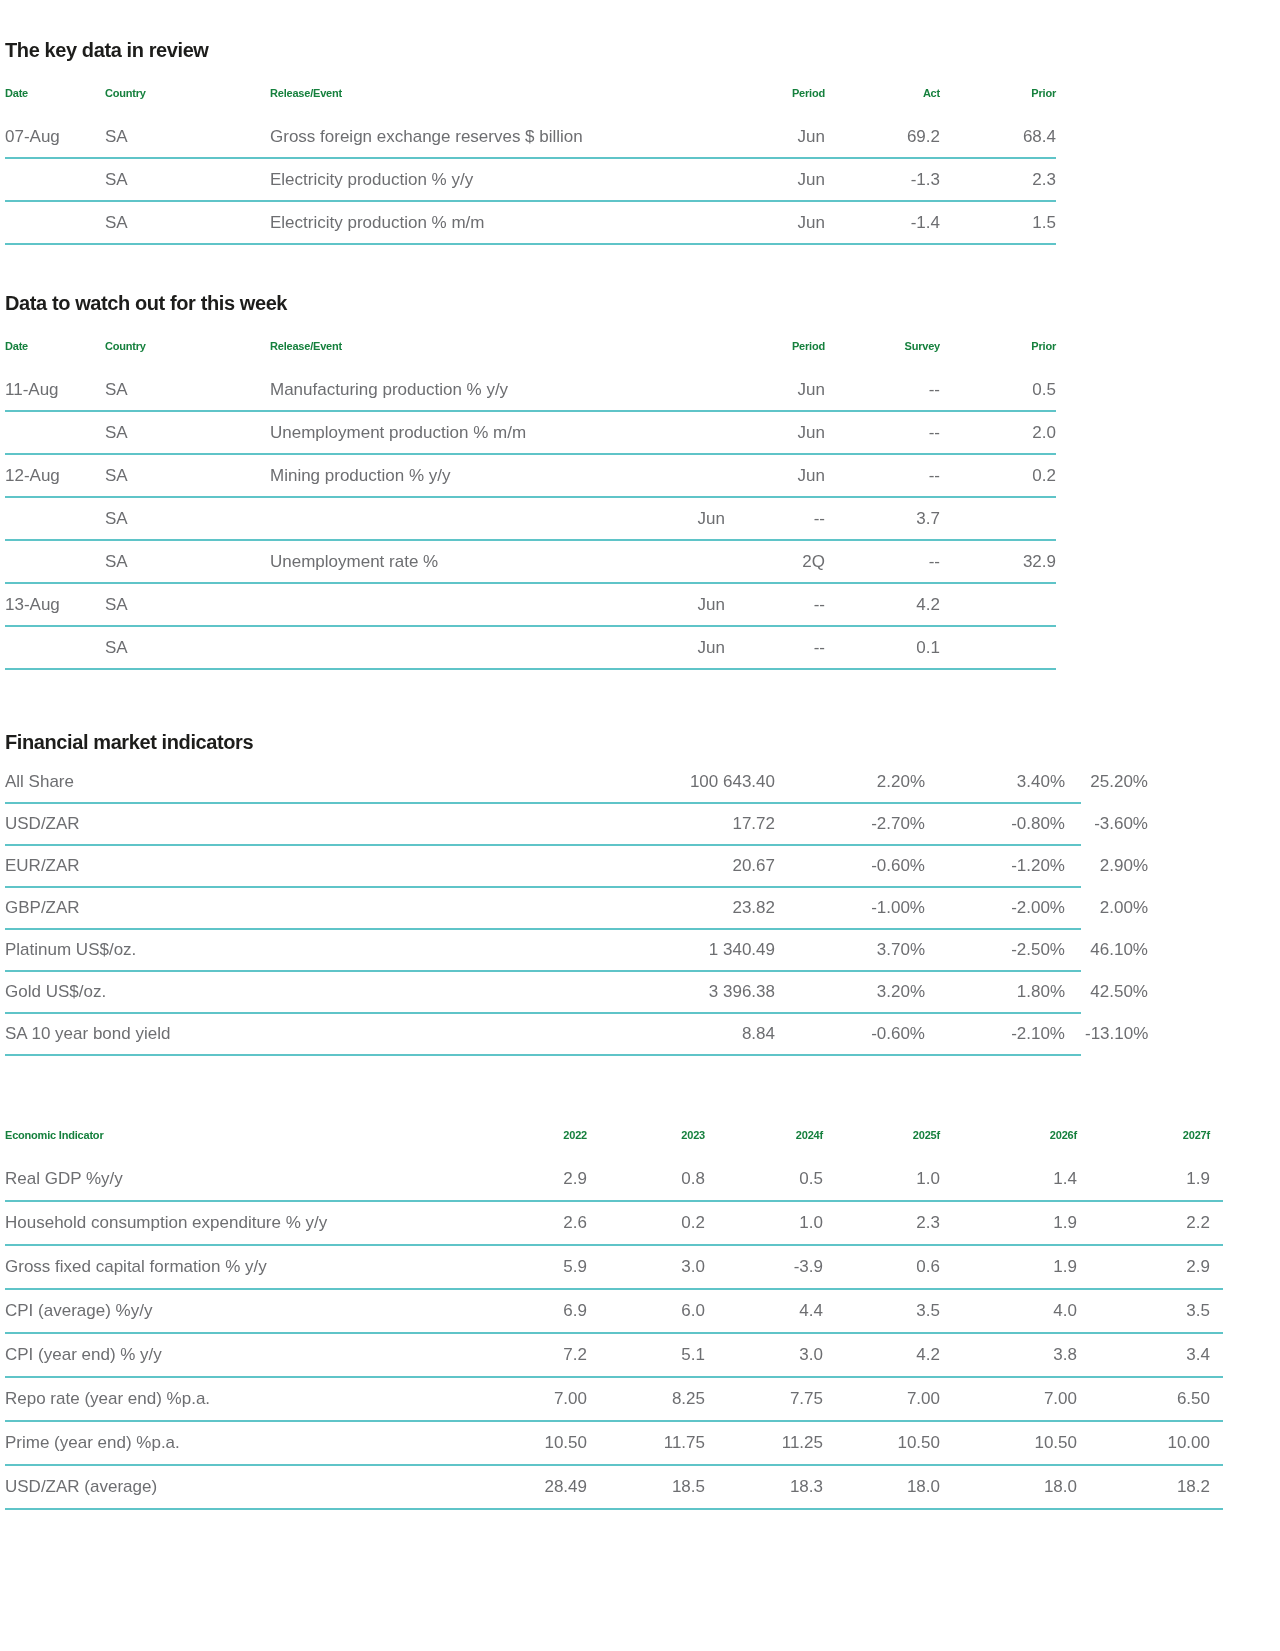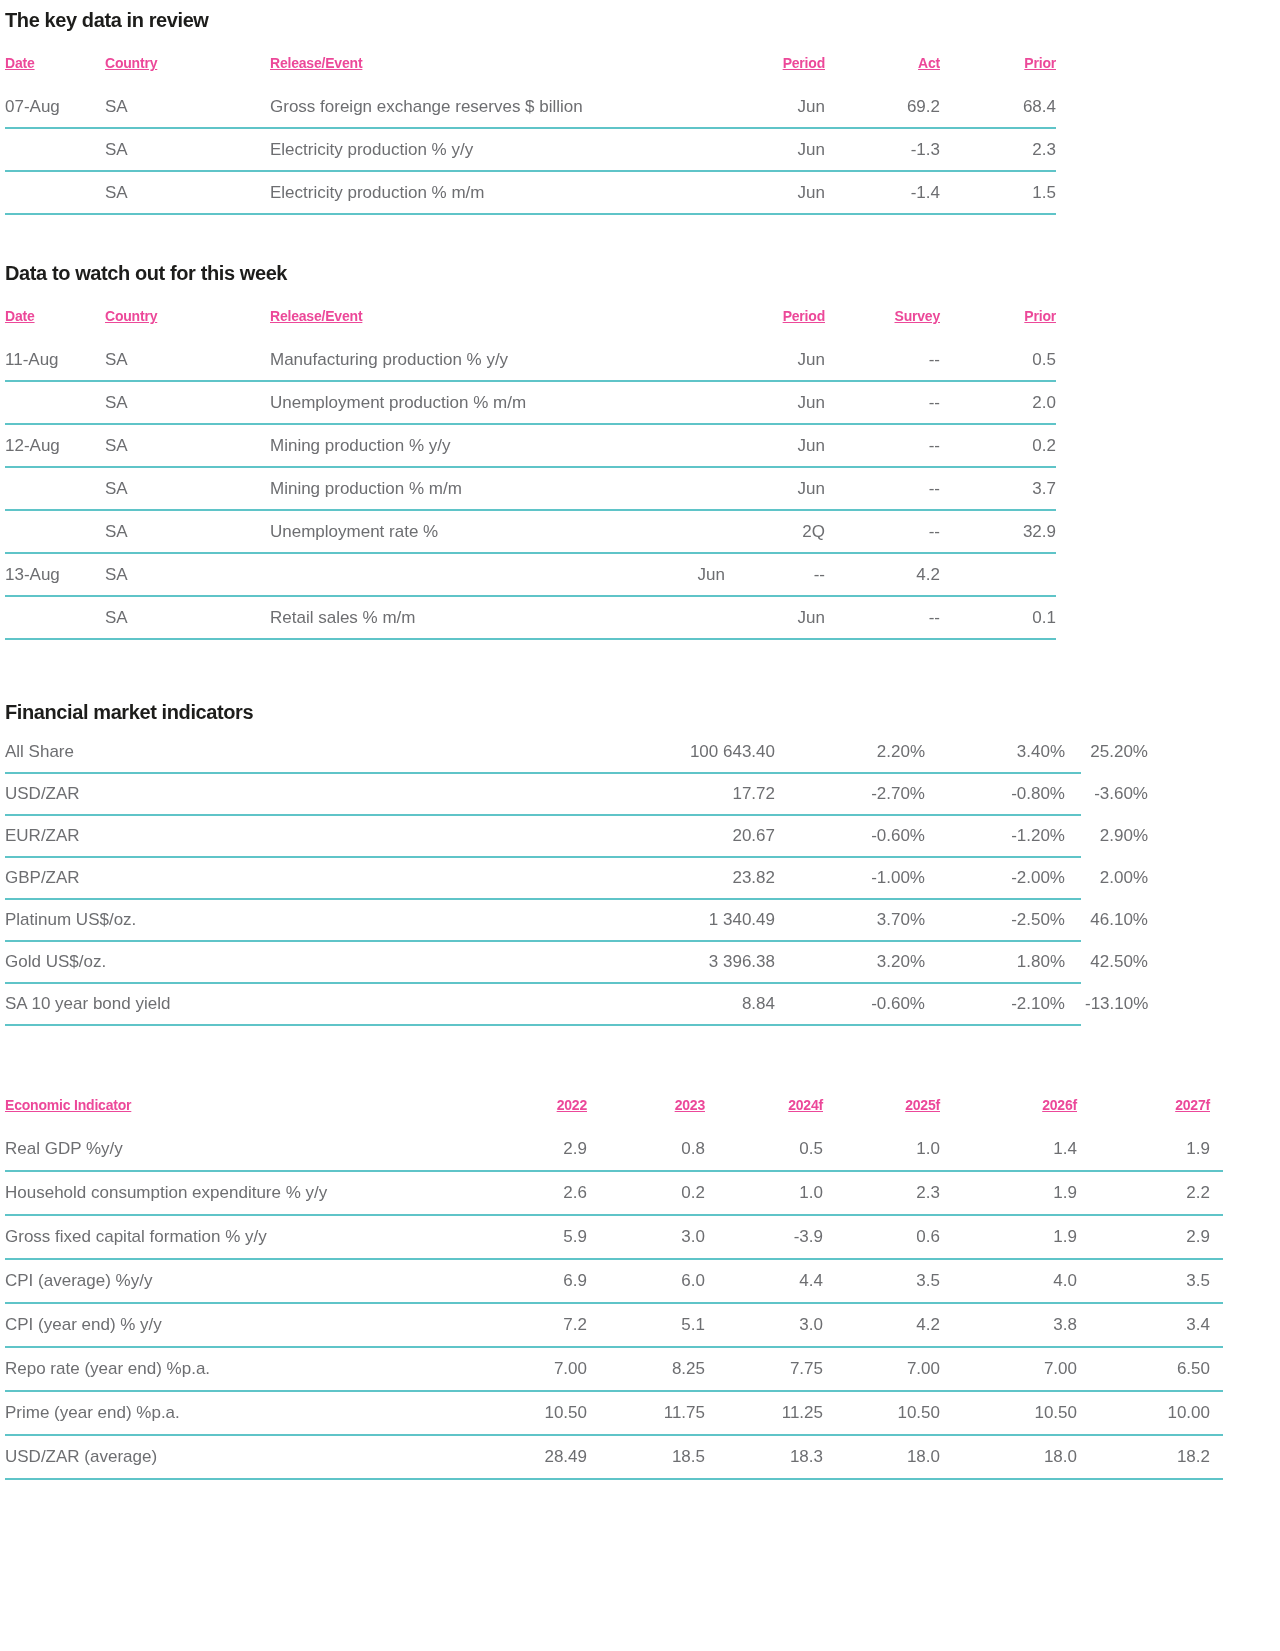--- a/index.html
+++ b/index.html
@@ -8,20 +8,21 @@
     background: #ffffff;
   }
   body {
     width: 1280px;
     height: 1651px;
     overflow: hidden;
     font-family: "Liberation Sans", "DejaVu Sans", sans-serif;
   }
   .page {
     padding: 8px 4px 0 5px;
+    margin-top: 30px;
   }
   .section { }
   .section-title {
     font-size: 20px;
     font-weight: bold;
     color: #1d1d1b;
     letter-spacing: -0.4px;
     line-height: 24px;
     margin-bottom: 8px;
   }
@@ -30,25 +31,24 @@
     display: grid;
     align-items: center;
   }
   
   .t12 { grid-template-columns: 100px 165px 455px 100px 115px 116px; width: 1051px; }
   .t3  { grid-template-columns: 425px 325px 130px 120px 76px;        width: 1076px; }
   .t4  { grid-template-columns: 380px 202px 118px 118px 117px 137px 146px; width: 1218px; }
 
   .hdr-row { height: 46px; }
   .hdr-row .c {
-    color: #ec4899;
+    color: #15803d;
     font-weight: bold;
-    font-size: 14px;
+    font-size: 11px;
     letter-spacing: -0.2px;
-    text-decoration: underline;
   }
   .data-row {
     height: 41px;
     border-bottom: 2px solid #5fc4c8;
   }
   .t3.data-row { height: 40px; gap: 20px; }
   .t4.data-row { height: 42px; }
   .data-row .c {
     color: #6d6e71;
     font-size: 17px;
@@ -135,21 +135,20 @@
         <div class="c">12-Aug</div>
         <div class="c">SA</div>
         <div class="c">Mining production % y/y</div>
         <div class="c num">Jun</div>
         <div class="c num">--</div>
         <div class="c num">0.2</div>
       </div>
       <div class="r t12 data-row">
         <div class="c"></div>
         <div class="c">SA</div>
-        <div class="c">Mining production % m/m</div>
         <div class="c num">Jun</div>
         <div class="c num">--</div>
         <div class="c num">3.7</div>
       </div>
       <div class="r t12 data-row">
         <div class="c"></div>
         <div class="c">SA</div>
         <div class="c">Unemployment rate %</div>
         <div class="c num">2Q</div>
         <div class="c num">--</div>
@@ -158,21 +157,20 @@
       <div class="r t12 data-row">
         <div class="c">13-Aug</div>
         <div class="c">SA</div>
         <div class="c num">Jun</div>
         <div class="c num">--</div>
         <div class="c num">4.2</div>
       </div>
       <div class="r t12 data-row">
         <div class="c"></div>
         <div class="c">SA</div>
-        <div class="c">Retail sales % m/m</div>
         <div class="c num">Jun</div>
         <div class="c num">--</div>
         <div class="c num">0.1</div>
       </div>
     </div>
   </div>
 
   <div class="section sec-3">
     <div class="section-title">Financial market indicators</div>
     <div class="tbl">

